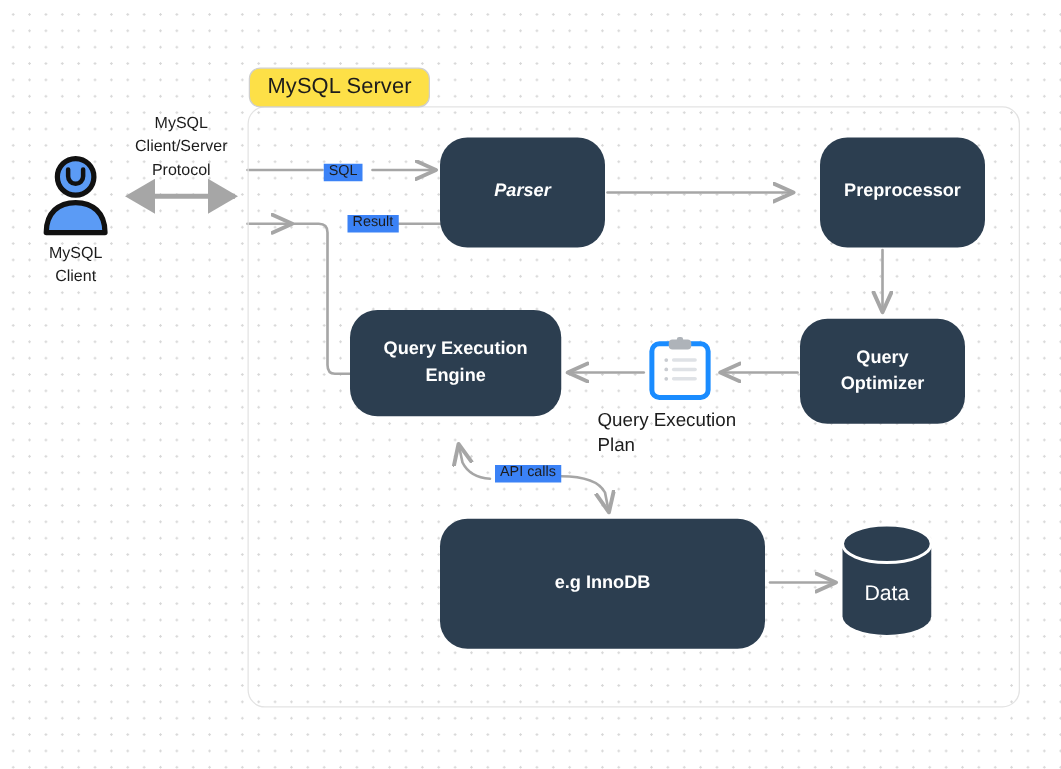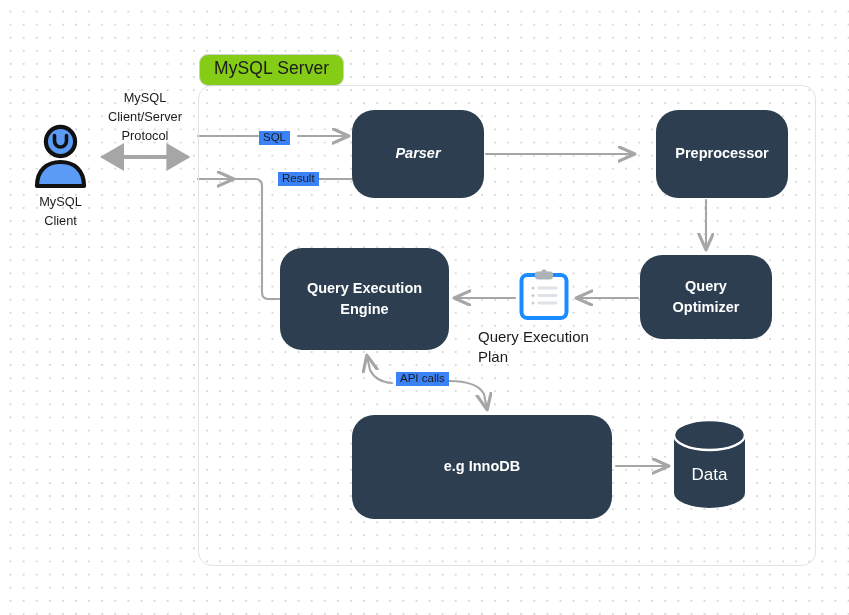--- a/index.html
+++ b/index.html
@@ -33,21 +33,21 @@
     height: 481px;
     border: 1.6px solid #e3e3e3;
     border-radius: 14px;
     background: transparent;
     box-sizing: border-box;
   }
   #server-label {
     left: 199px;
     top: 54px;
     padding: 5px 14px 7px 14px;
-    background: #84cc16;
+    background: #fde047;
     border: 1.3px solid #cfcfcf;
     border-radius: 9px;
     font-size: 17.5px;
     color: #1c1c1c;
     letter-spacing: 0.1px;
     line-height: 1;
     white-space: nowrap;
   }
 
   
@@ -61,21 +61,21 @@
     text-align: center;
     font-weight: bold;
     font-size: 14.5px;
     line-height: 1.45;
     box-sizing: border-box;
     padding: 4px;
   }
   #node-parser       { left: 352px; top: 110px;  width: 132px; height: 88px; font-style: italic; }
   #node-preprocessor { left: 656px; top: 110px;  width: 132px; height: 88px; }
   #node-optimizer    { left: 640px; top: 255px;  width: 132px; height: 84px; }
-  #node-qee          { left: 280px; top: 248px;  width: 169px; height: 102px; }
+  #node-qee          { left: 280px; top: 248px;  width: 169px; height: 85px; }
   #node-storage      { left: 352px; top: 415px;  width: 260px; height: 104px; }
 
   .node-line { display: block; }
 
   
   #client-icon {
     left: 33px;
     top: 124px;
     width: 55px;
     height: 65px;

